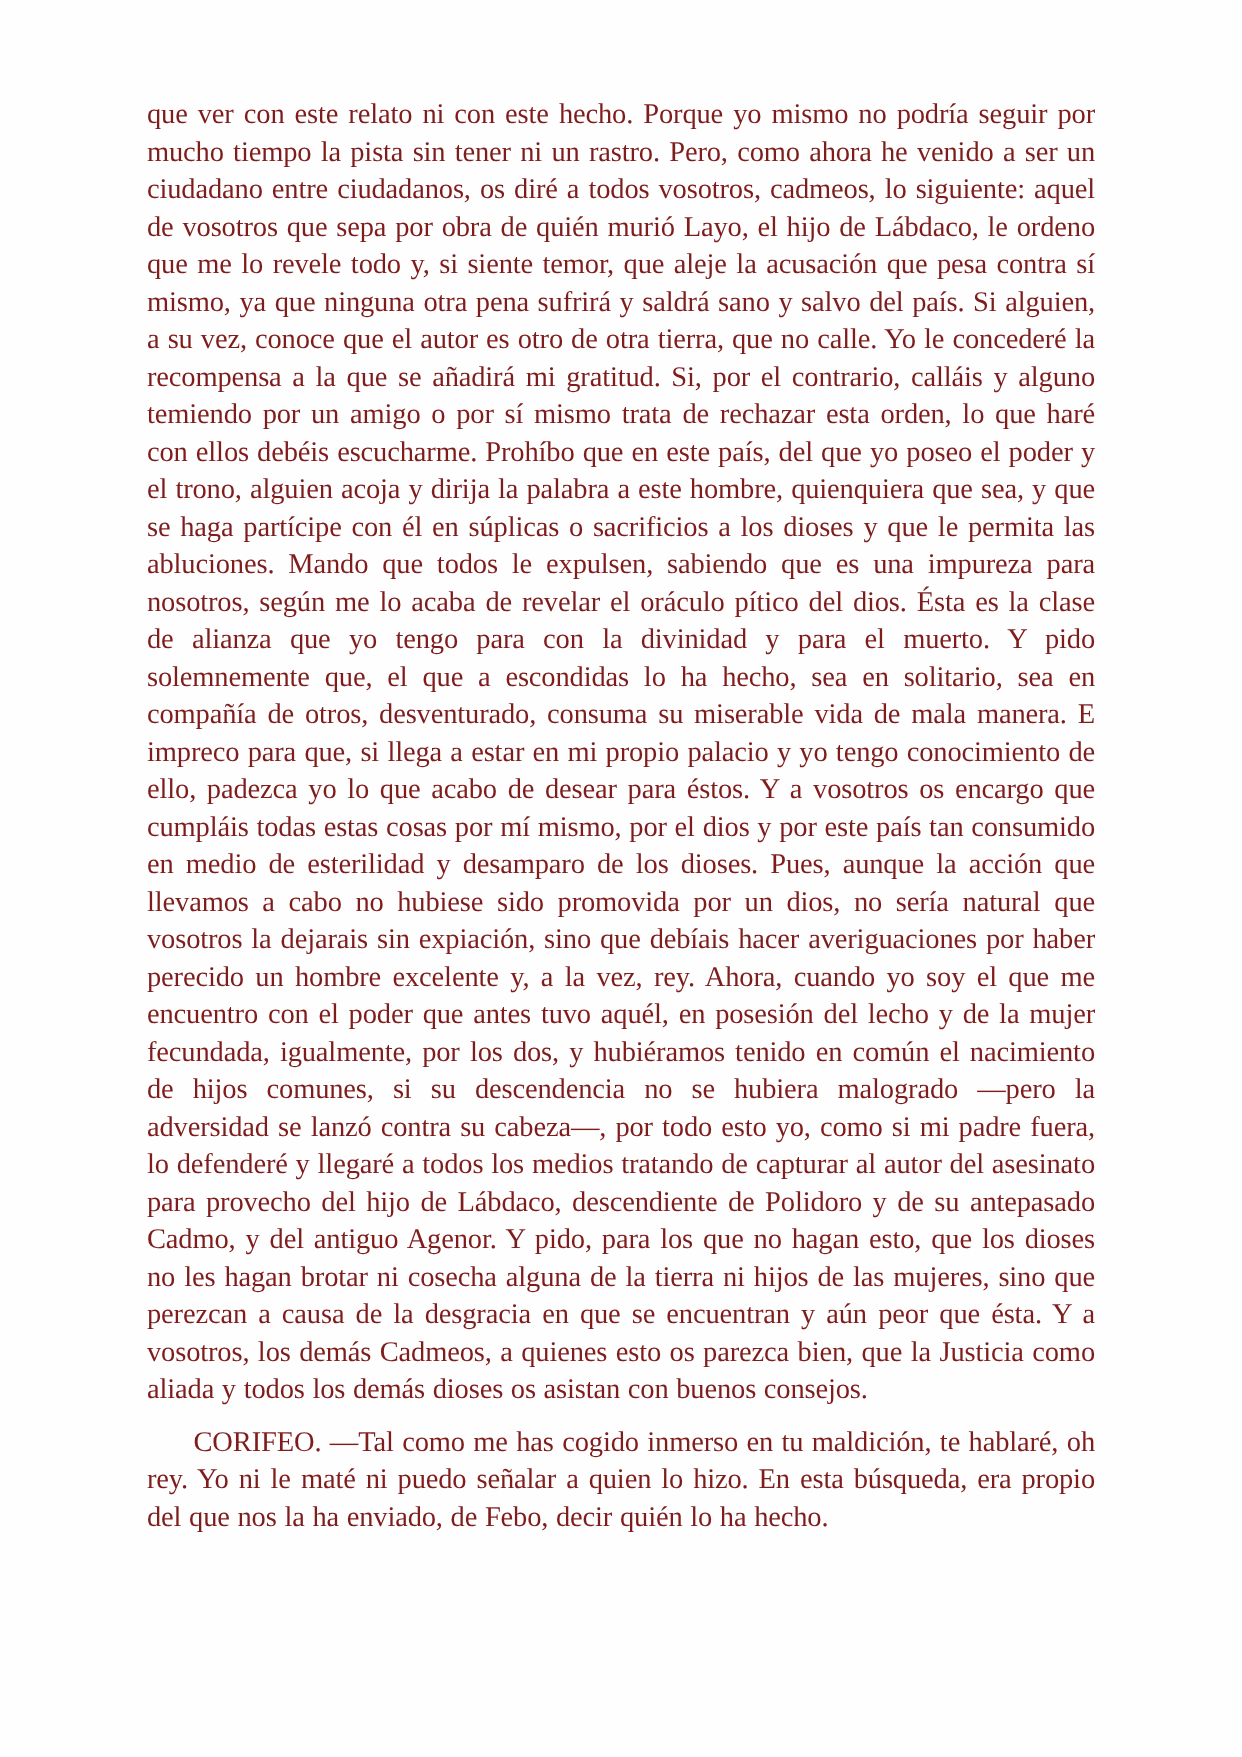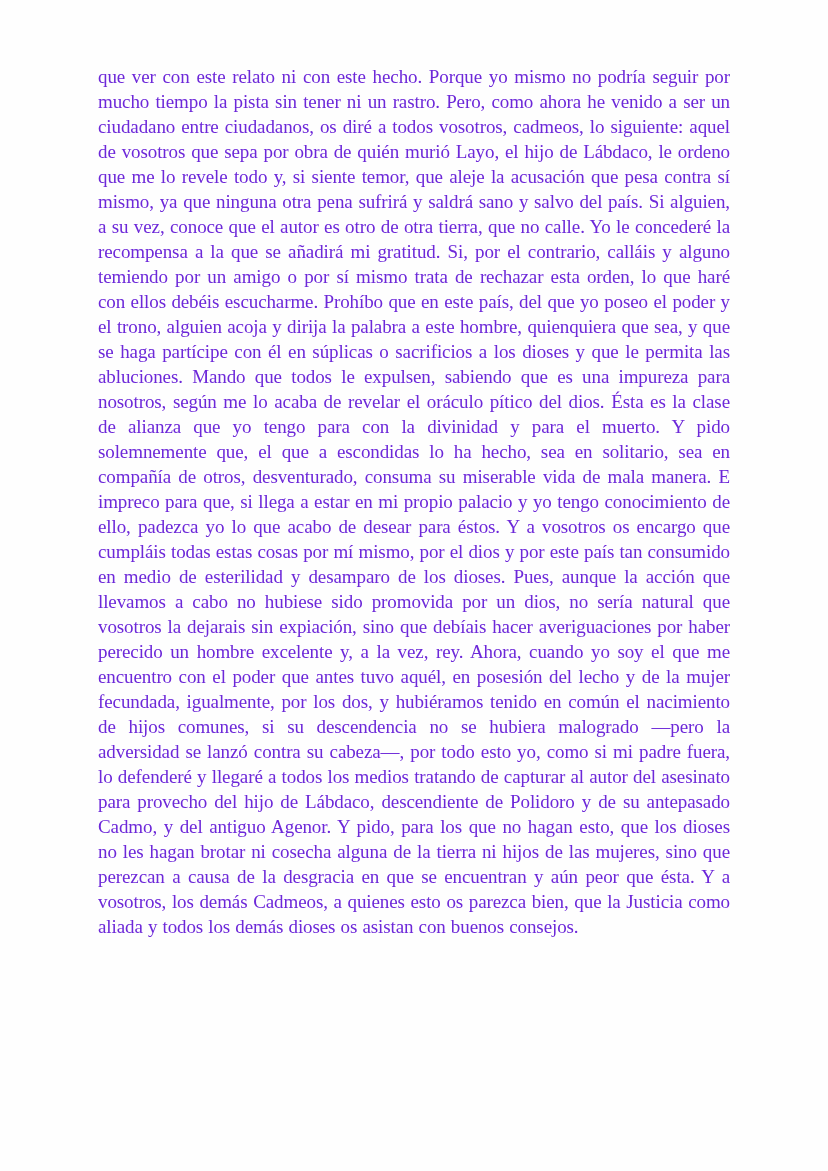--- a/index.html
+++ b/index.html
@@ -18,35 +18,36 @@
     width: 828px;
     height: 1171px;
     padding: 64px 98px 0 98px;
     background: #fefefe;
   }
   p.body-text {
     margin: 0;
     font-family: "Liberation Serif", "DejaVu Serif", serif;
     font-size: 19px;
     line-height: 25px;
-    color: #6d28d9;
+    color: #7f1d1d;
     text-align: justify;
     letter-spacing: -0.1px;
     word-spacing: 0.5px;
   }
   p.dialogue {
     text-indent: 31px;
     margin-top: 10px;
   }
   .speaker {
     
   }
 </style>
 </head>
 <body>
 
 <div class="page">
 
   <p class="body-text continuation">que ver con este relato ni con este hecho. Porque yo mismo no podría seguir por mucho tiempo la pista sin tener ni un rastro. Pero, como ahora he venido a ser un ciudadano entre ciudadanos, os diré a todos vosotros, cadmeos, lo siguiente: aquel de vosotros que sepa por obra de quién murió Layo, el hijo de Lábdaco, le ordeno que me lo revele todo y, si siente temor, que aleje la acusación que pesa contra sí mismo, ya que ninguna otra pena sufrirá y saldrá sano y salvo del país. Si alguien, a su vez, conoce que el autor es otro de otra tierra, que no calle. Yo le concederé la recompensa a la que se añadirá mi gratitud. Si, por el contrario, calláis y alguno temiendo por un amigo o por sí mismo trata de rechazar esta orden, lo que haré con ellos debéis escucharme. Prohíbo que en este país, del que yo poseo el poder y el trono, alguien acoja y dirija la palabra a este hombre, quienquiera que sea, y que se haga partícipe con él en súplicas o sacrificios a los dioses y que le permita las abluciones. Mando que todos le expulsen, sabiendo que es una impureza para nosotros, según me lo acaba de revelar el oráculo pítico del dios. Ésta es la clase de alianza que yo tengo para con la divinidad y para el muerto. Y pido solemnemente que, el que a escondidas lo ha hecho, sea en solitario, sea en compañía de otros, desventurado, consuma su miserable vida de mala manera. E impreco para que, si llega a estar en mi propio palacio y yo tengo conocimiento de ello, padezca yo lo que acabo de desear para éstos. Y a vosotros os encargo que cumpláis todas estas cosas por mí mismo, por el dios y por este país tan consumido en medio de esterilidad y desamparo de los dioses. Pues, aunque la acción que llevamos a cabo no hubiese sido promovida por un dios, no sería natural que vosotros la dejarais sin expiación, sino que debíais hacer averiguaciones por haber perecido un hombre excelente y, a la vez, rey. Ahora, cuando yo soy el que me encuentro con el poder que antes tuvo aquél, en posesión del lecho y de la mujer fecundada, igualmente, por los dos, y hubiéramos tenido en común el nacimiento de hijos comunes, si su descendencia no se hubiera malogrado —pero la adversidad se lanzó contra su cabeza—, por todo esto yo, como si mi padre fuera, lo defenderé y llegaré a todos los medios tratando de capturar al autor del asesinato para provecho del hijo de Lábdaco, descendiente de Polidoro y de su antepasado Cadmo, y del antiguo Agenor. Y pido, para los que no hagan esto, que los dioses no les hagan brotar ni cosecha alguna de la tierra ni hijos de las mujeres, sino que perezcan a causa de la desgracia en que se encuentran y aún peor que ésta. Y a vosotros, los demás Cadmeos, a quienes esto os parezca bien, que la Justicia como aliada y todos los demás dioses os asistan con buenos consejos.</p>
 
+  <p class="body-text dialogue"><span class="speaker">CORIFEO.</span> <span>—Tal como me has cogido inmerso en tu maldición, te hablaré, oh rey. Yo ni le maté ni puedo señalar a quien lo hizo. En esta búsqueda, era propio del que nos la ha enviado, de Febo, decir quién lo ha hecho.</span></p>
 
 
 </div>
 
 </body></html>

